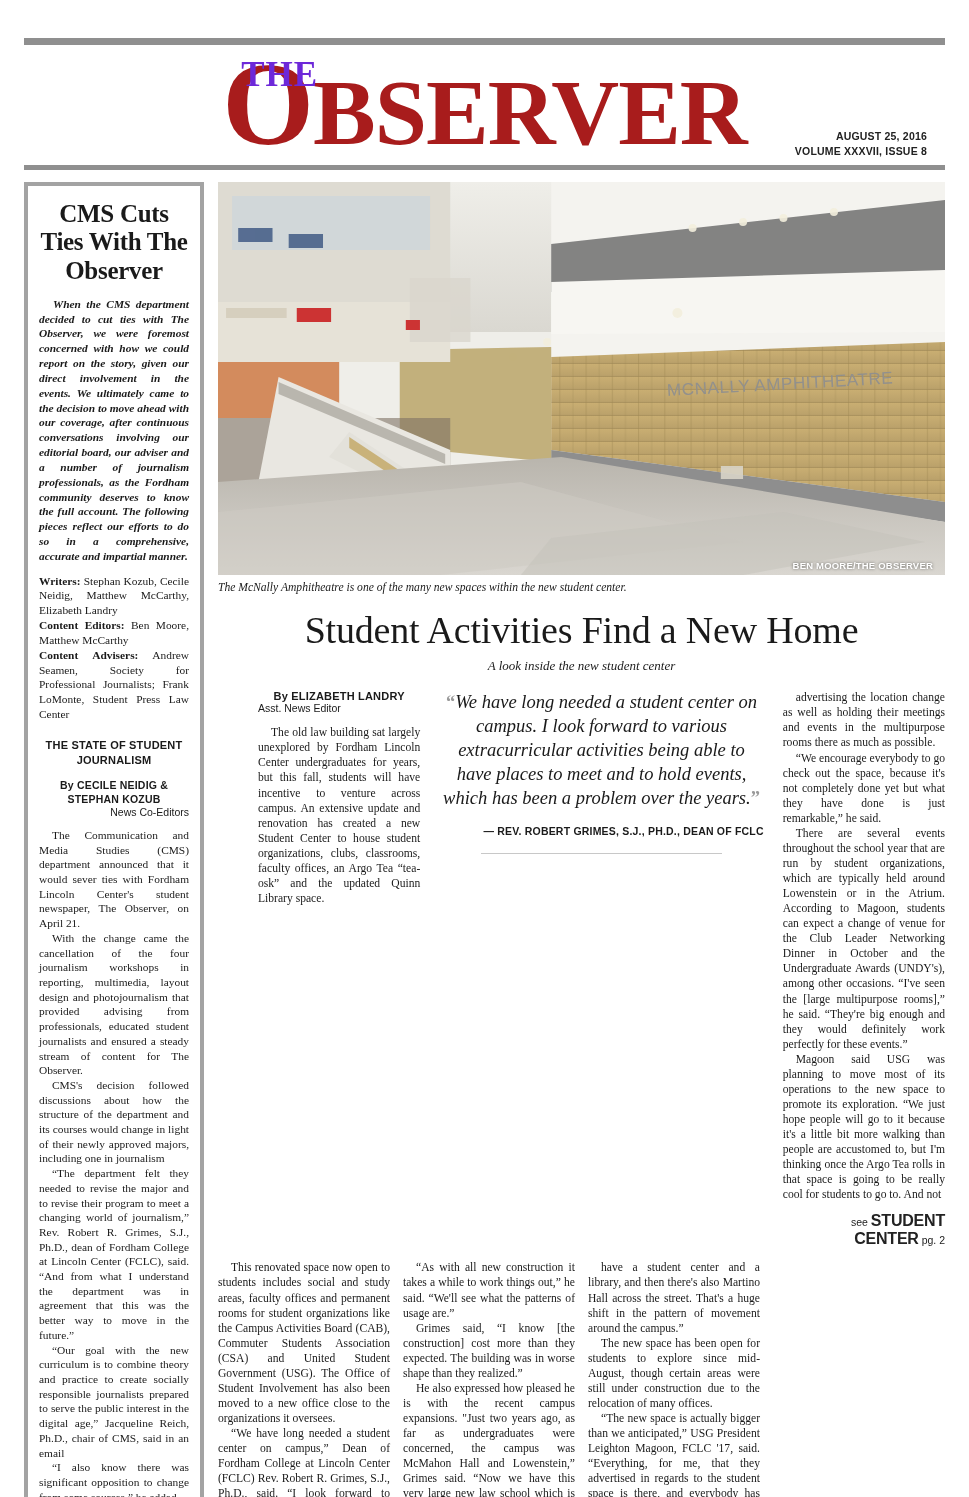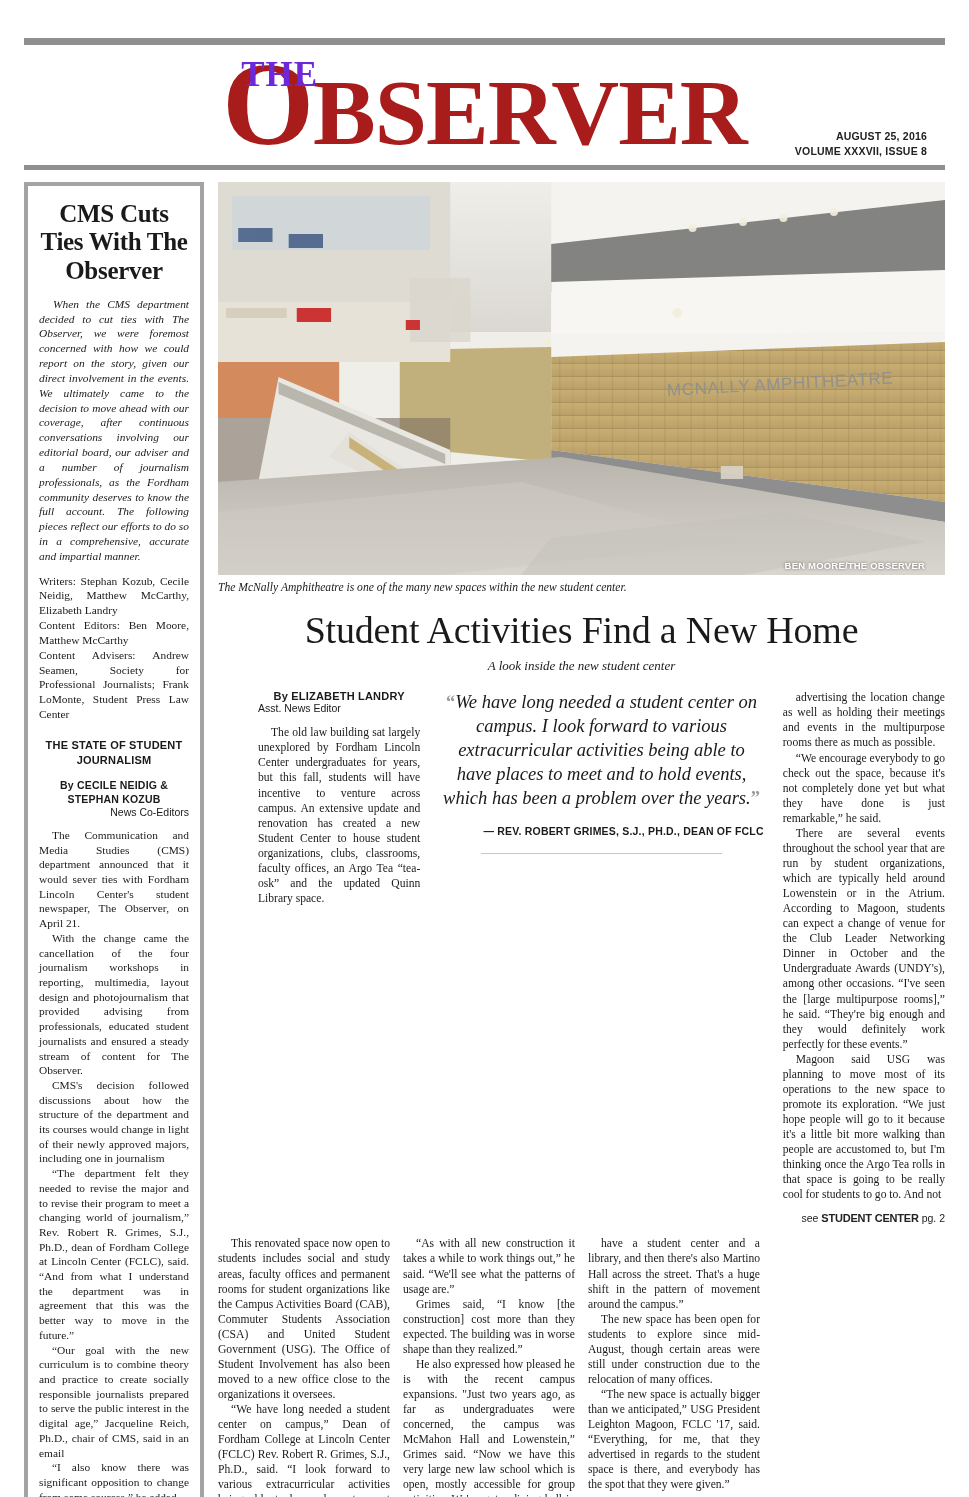--- a/index.html
+++ b/index.html
@@ -44,24 +44,24 @@
 
   
   .sidebox{border:4px solid #a3a3a3;padding:10px 11px 8px 11px;}
   .side-head{
     font-family:"Liberation Serif", serif;font-weight:bold;
     font-size:25px;line-height:1.13;text-align:center;margin:4px 0 12px;
     letter-spacing:-0.3px;
   }
   .side-italic{
     font-style:italic;font-size:11.4px;line-height:1.30;text-align:justify;
-    text-indent:14px;margin:0 0 10px;
+    text-indent:14px;margin:0 0 10px;font-weight:bold;
   }
   .credits{font-size:11.4px;line-height:1.30;text-align:justify;margin:0;}
-  .credits b{font-weight:normal;}
+  .credits b{font-weight:bold;}
   .kicker{
     font-family:"Liberation Sans", sans-serif;font-weight:bold;
     font-size:11px;text-align:center;line-height:1.35;
     margin:16px 0 10px;letter-spacing:0.2px;
   }
   .side-byline{
     font-family:"Liberation Sans", sans-serif;font-weight:bold;
     font-size:10.5px;text-align:center;line-height:1.35;letter-spacing:0.2px;
   }
   .side-role{
@@ -69,28 +69,28 @@
     font-size:10.5px;text-align:right;margin-bottom:10px;
   }
   .side-body p{
     font-size:11.4px;line-height:1.29;text-align:justify;
     text-indent:13px;margin:0;
   }
   .jump{
     font-family:"Liberation Sans", sans-serif;
     font-size:10.5px;text-align:right;margin-top:10px;color:#222;
   }
-  .jump b{font-weight:bold;font-size:11px;letter-spacing:-0.2px;}
+  .jump b{font-weight:bold;font-size:16px;letter-spacing:-0.2px;}
 
   
   .photo-main{position:relative;width:100%;height:393px;overflow:hidden;background:#cdbb93;}
   .credit-line{
     font-family:"Liberation Sans", sans-serif;font-weight:bold;
     font-size:9.5px;color:#ffffff;text-align:left;
-    position:absolute;right:20px;bottom:4px;letter-spacing:0.2px;
+    position:absolute;right:12px;bottom:4px;letter-spacing:0.2px;
     text-shadow:0 0 3px rgba(0,0,0,.55);
   }
   .caption{
     font-style:italic;font-size:11.6px;margin:6px 0 0;color:#1a1a1a;
   }
 
   
   .headline{
     text-align:center;font-size:38px;font-weight:normal;
     margin:16px 0 0;line-height:1.06;letter-spacing:-0.2px;

